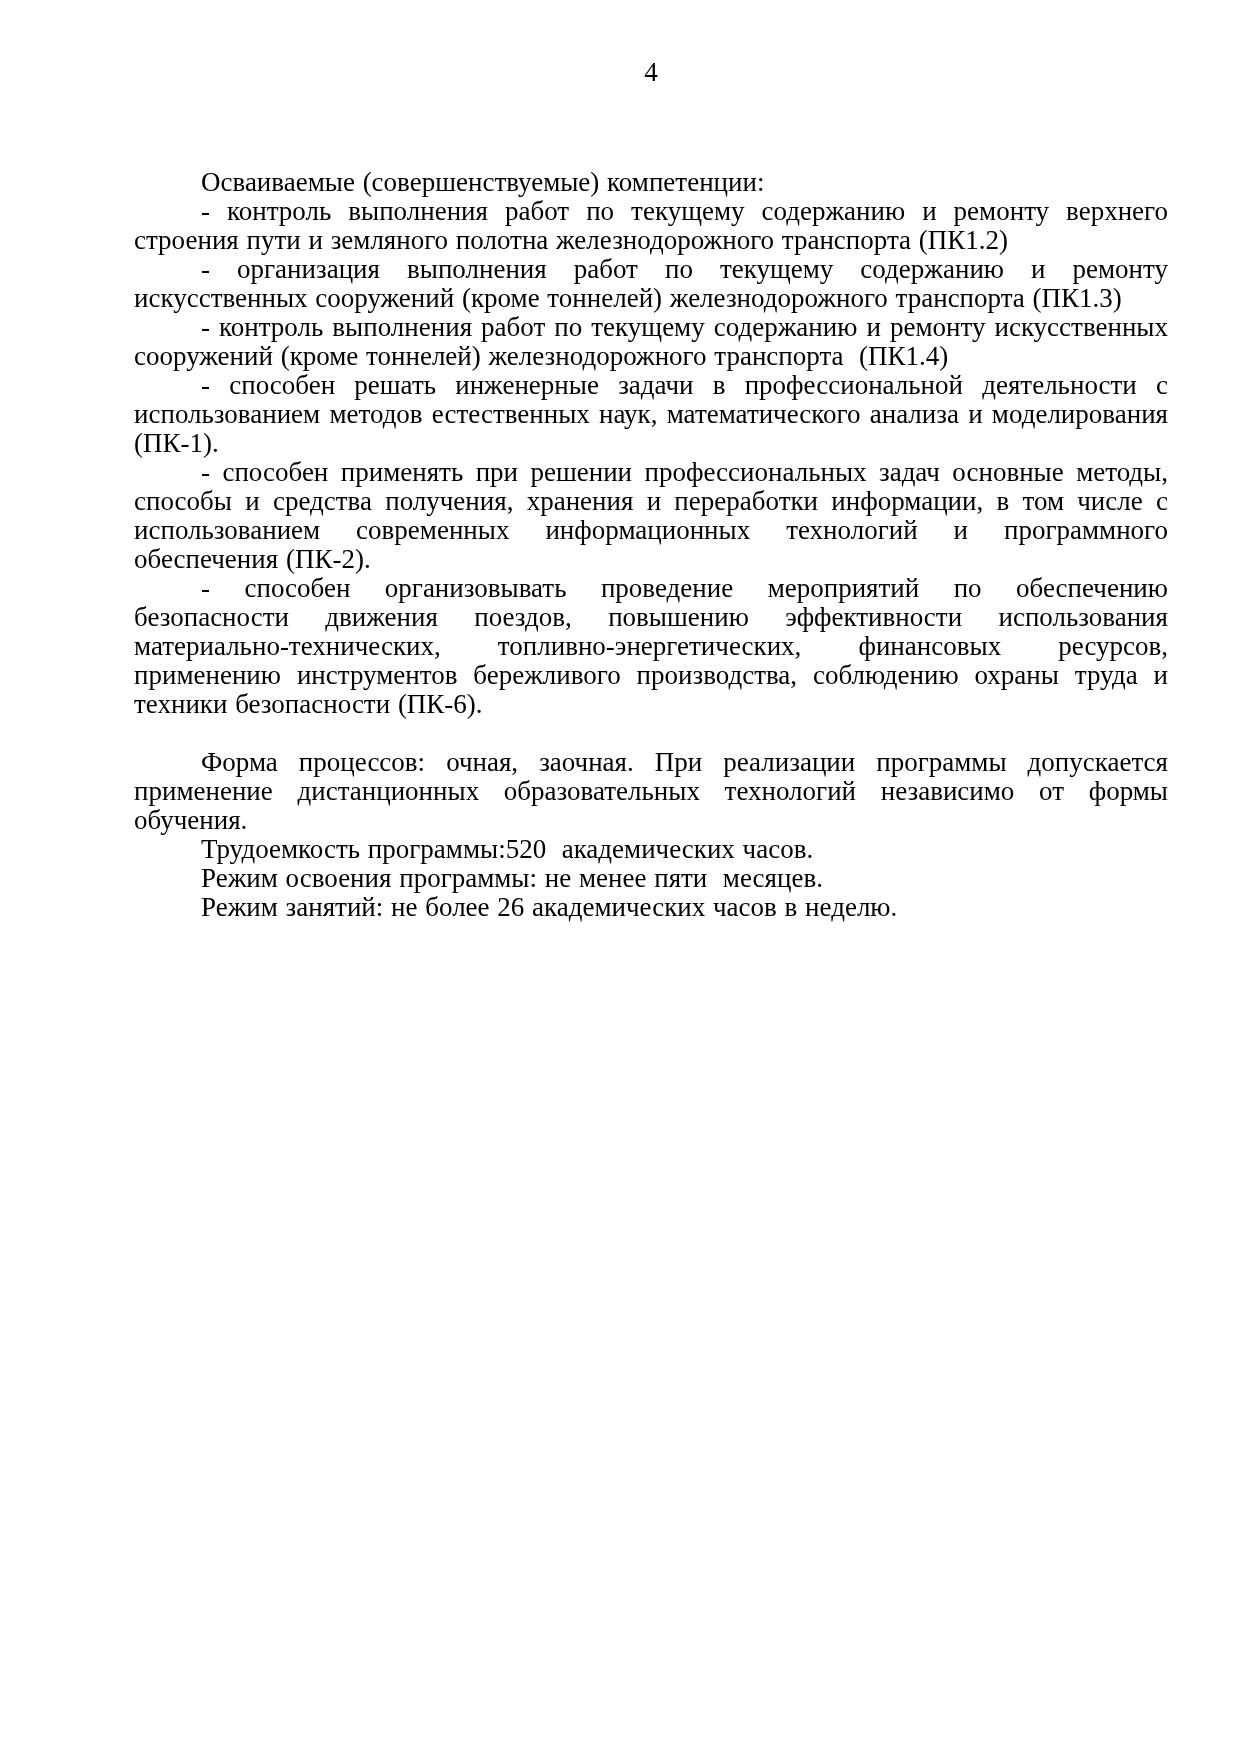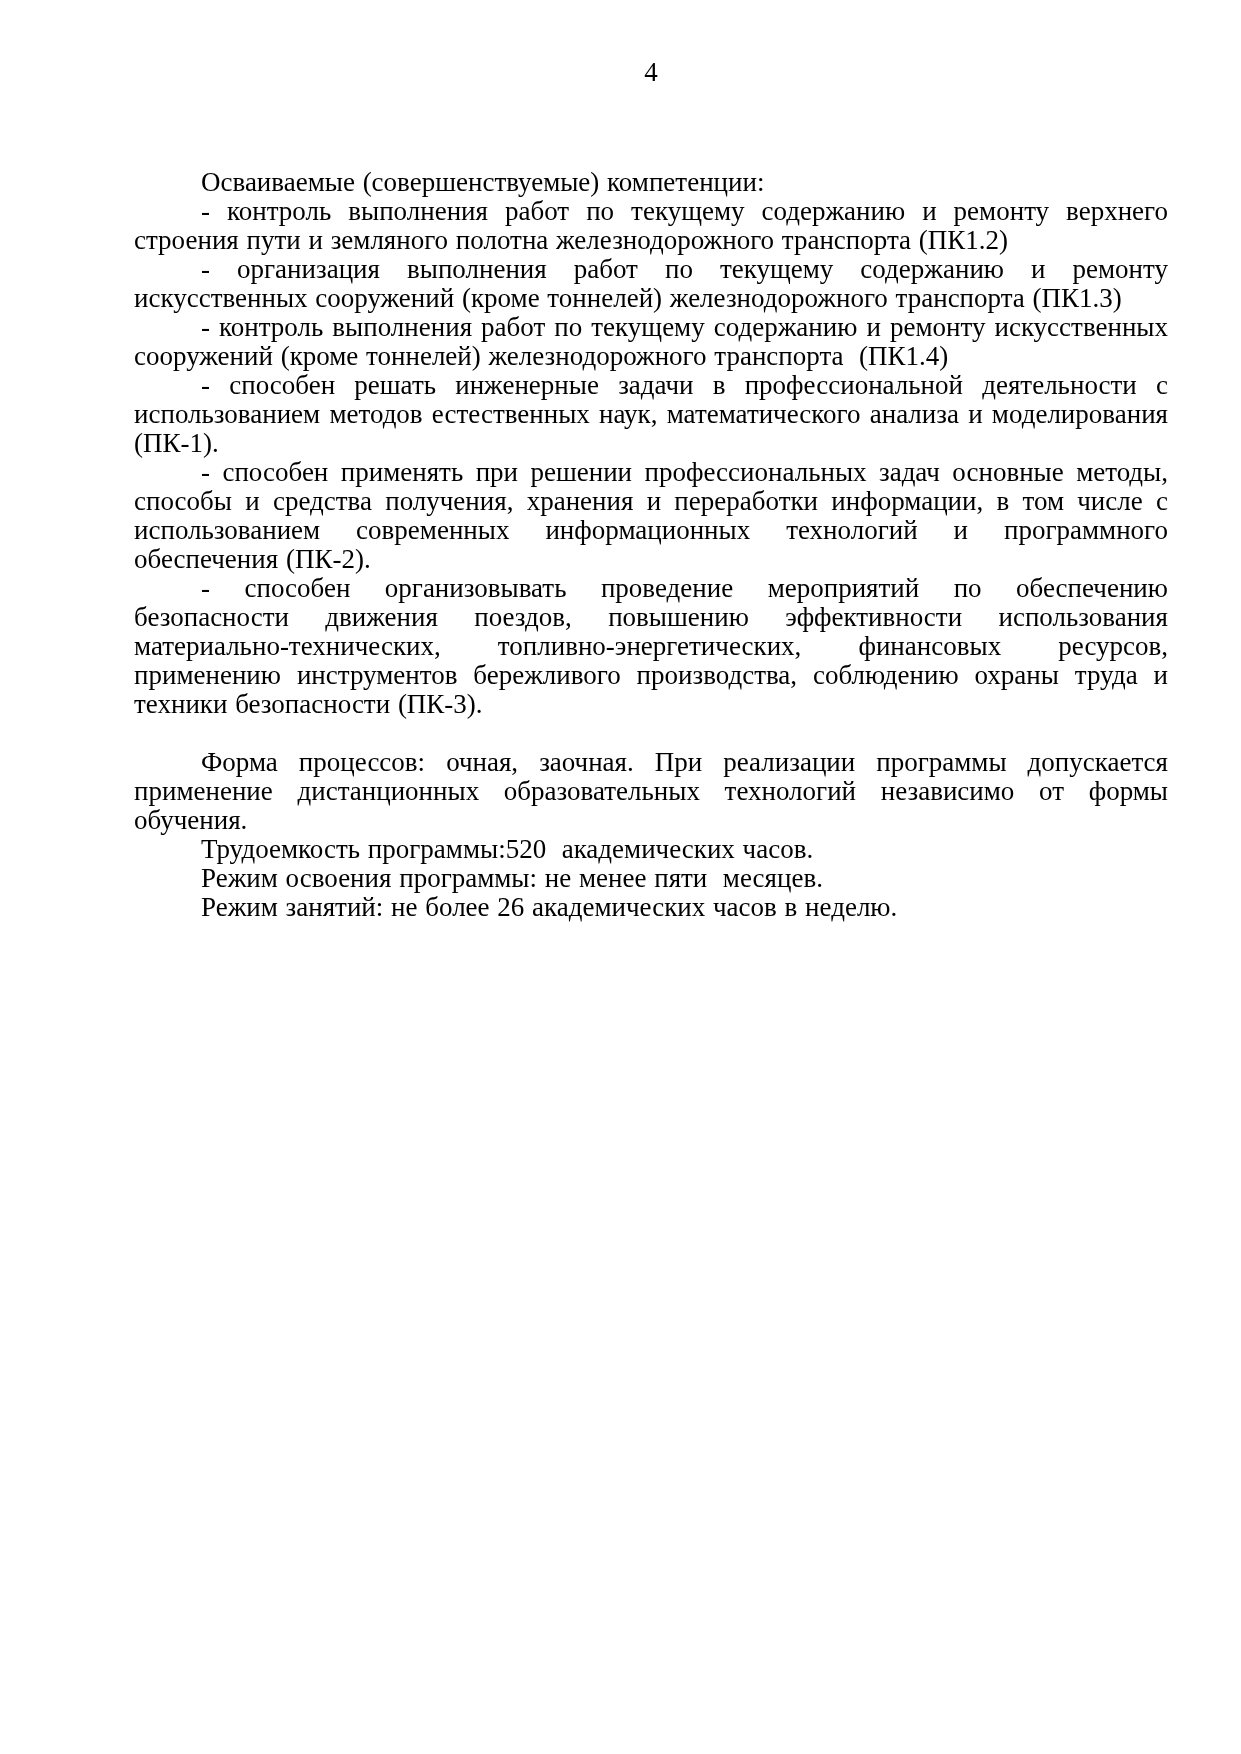--- a/index.html
+++ b/index.html
@@ -50,21 +50,21 @@
 <div class="page">
   <div class="content">
     <p class="page-number">4</p>
     <div>
         <p class="para"><span class="run bold">Осваиваемые (совершенствуемые) компетенции</span><span class="run">:</span></p>
         <p class="para"><span class="run">- контроль выполнения работ по текущему содержанию и ремонту верхнего строения пути и земляного полотна железнодорожного транспорта </span><span class="run bold">(ПК1.2)</span></p>
         <p class="para"><span class="run">- организация выполнения работ по текущему содержанию и ремонту искусственных сооружений (кроме тоннелей) железнодорожного транспорта </span><span class="run bold">(ПК1.3)</span></p>
         <p class="para"><span class="run">- контроль выполнения работ по текущему содержанию и ремонту искусственных сооружений (кроме тоннелей) железнодорожного транспорта  </span><span class="run bold">(ПК1.4)</span></p>
         <p class="para"><span class="run">- способен решать инженерные задачи в профессиональной деятельности с использованием методов естественных наук, математического анализа и моделирования </span><span class="run bold">(ПК-1).</span></p>
         <p class="para"><span class="run">- способен применять при решении профессиональных задач основные методы, способы и средства получения, хранения и переработки информации, в том числе с использованием современных информационных технологий и программного обеспечения </span><span class="run bold">(ПК-2).</span></p>
-        <p class="para"><span class="run">- способен организовывать проведение мероприятий по обеспечению безопасности движения поездов, повышению эффективности использования материально-технических, топливно-энергетических, финансовых ресурсов, применению инструментов бережливого производства, соблюдению охраны труда и техники безопасности </span><span class="run bold">(ПК-3).</span></p>
+        <p class="para"><span class="run">- способен организовывать проведение мероприятий по обеспечению безопасности движения поездов, повышению эффективности использования материально-технических, топливно-энергетических, финансовых ресурсов, применению инструментов бережливого производства, соблюдению охраны труда и техники безопасности </span><span class="run bold">(ПК-6).</span></p>
         <p class="para spacer"></p>
         <p class="para"><span class="run bold">Форма процессов:</span><span class="run"> очная, заочная. При реализации программы допускается применение дистанционных образовательных технологий независимо от формы обучения.</span></p>
         <p class="para"><span class="run bold">Трудоемкость программы</span><span class="run">:520  академических часов.</span></p>
         <p class="para"><span class="run bold">Режим освоения программы</span><span class="run">: не менее пяти  месяцев.</span></p>
         <p class="para"><span class="run bold">Режим занятий:</span><span class="run"> не более 26 академических часов в неделю.</span></p>
       </div>
   </div>
 </div>
 
 </body></html>

